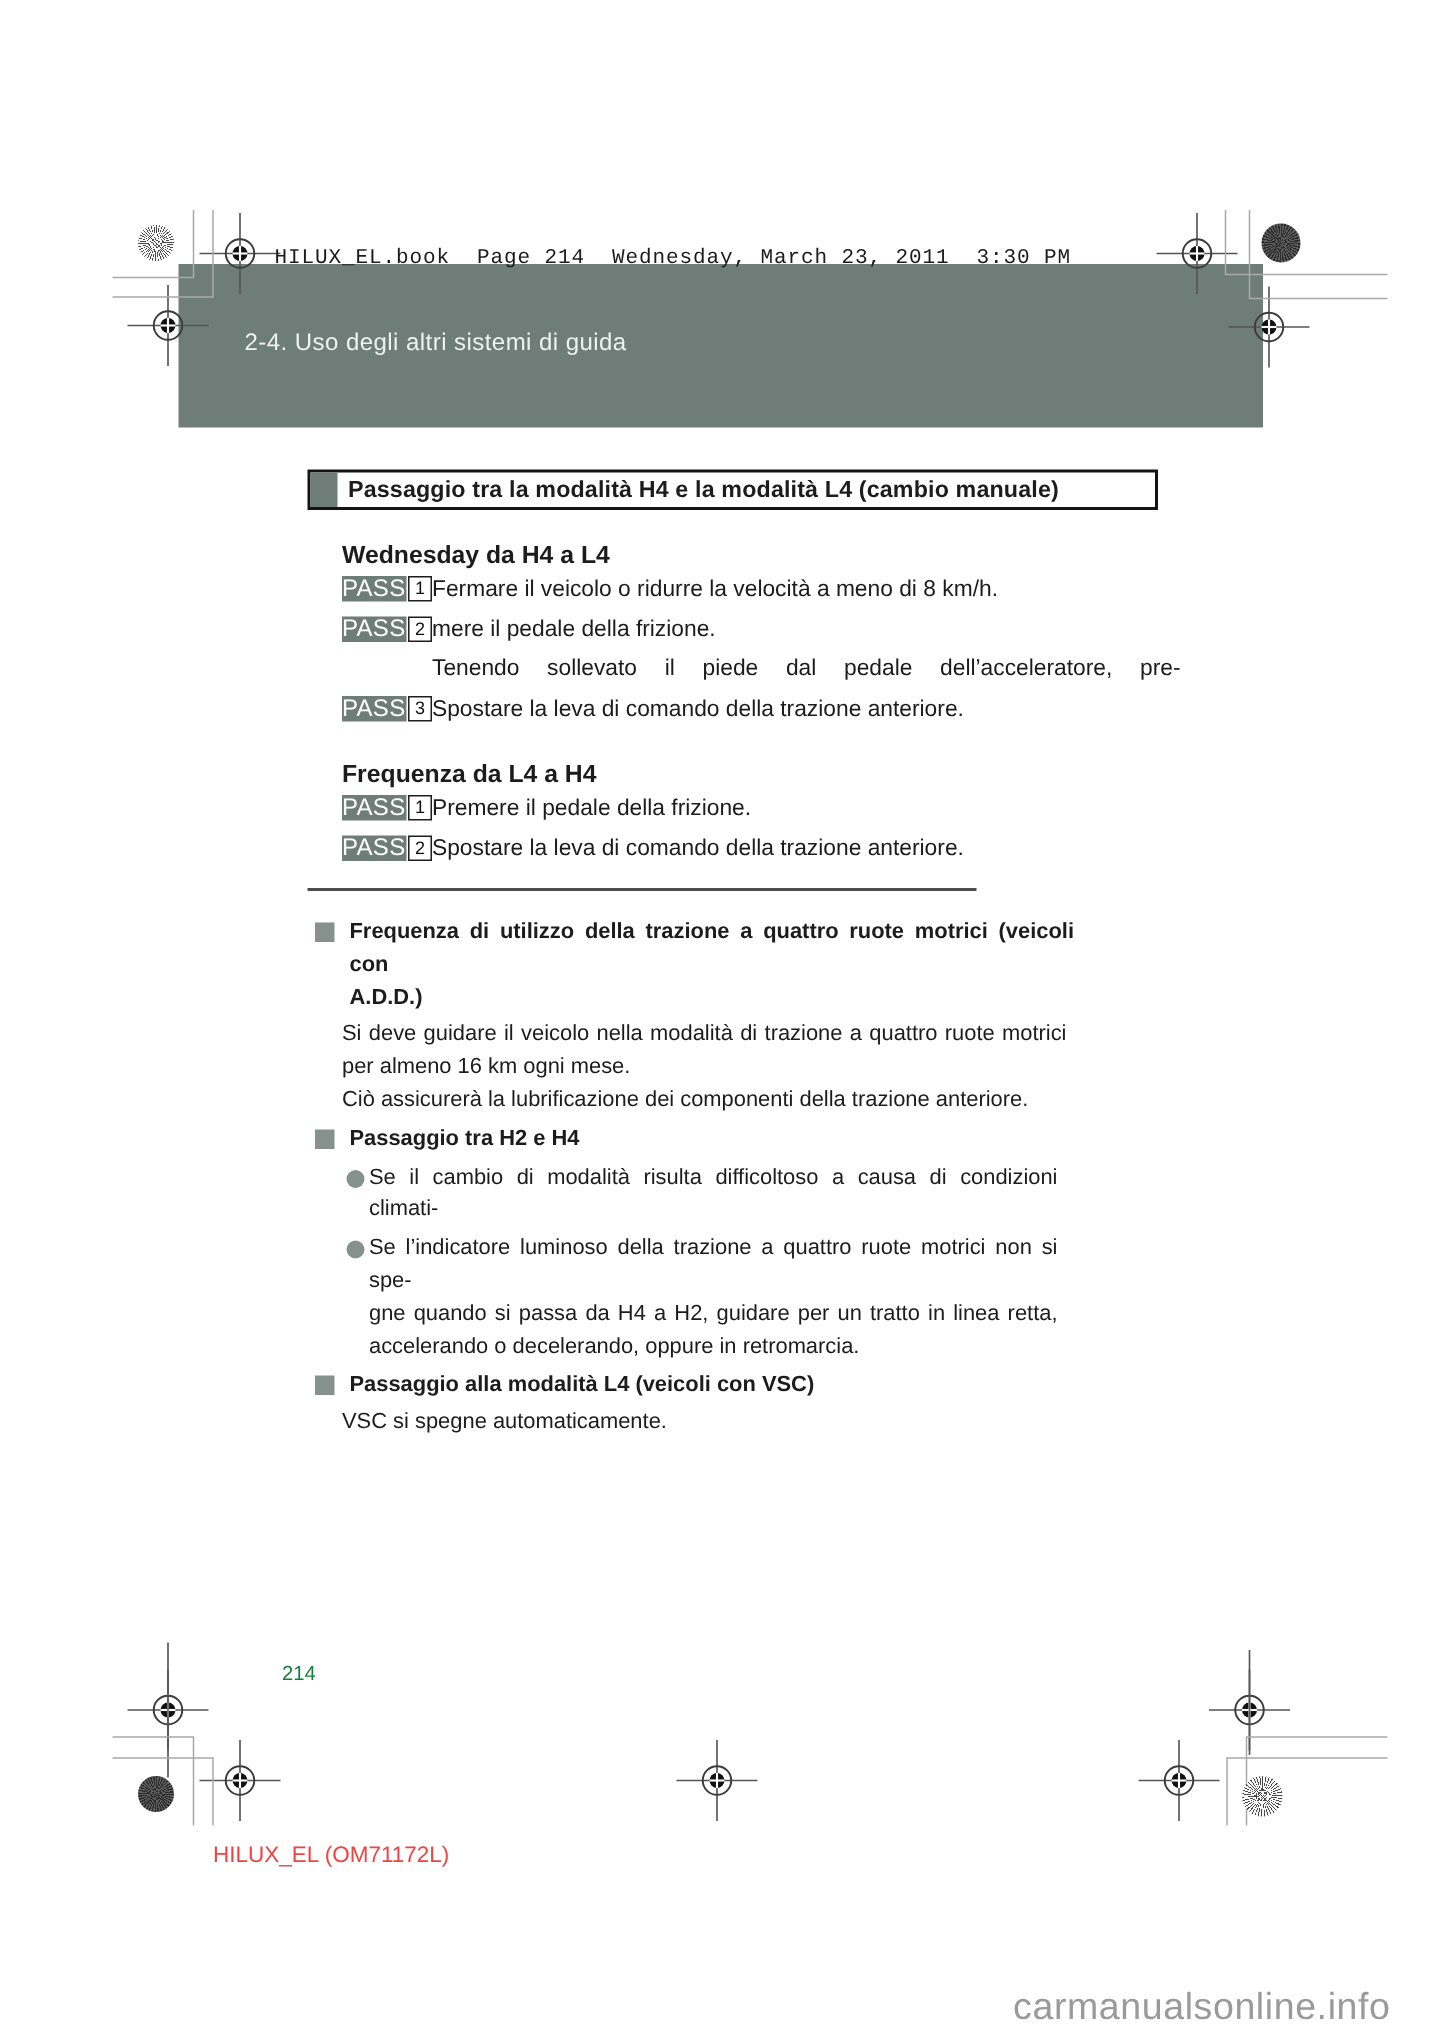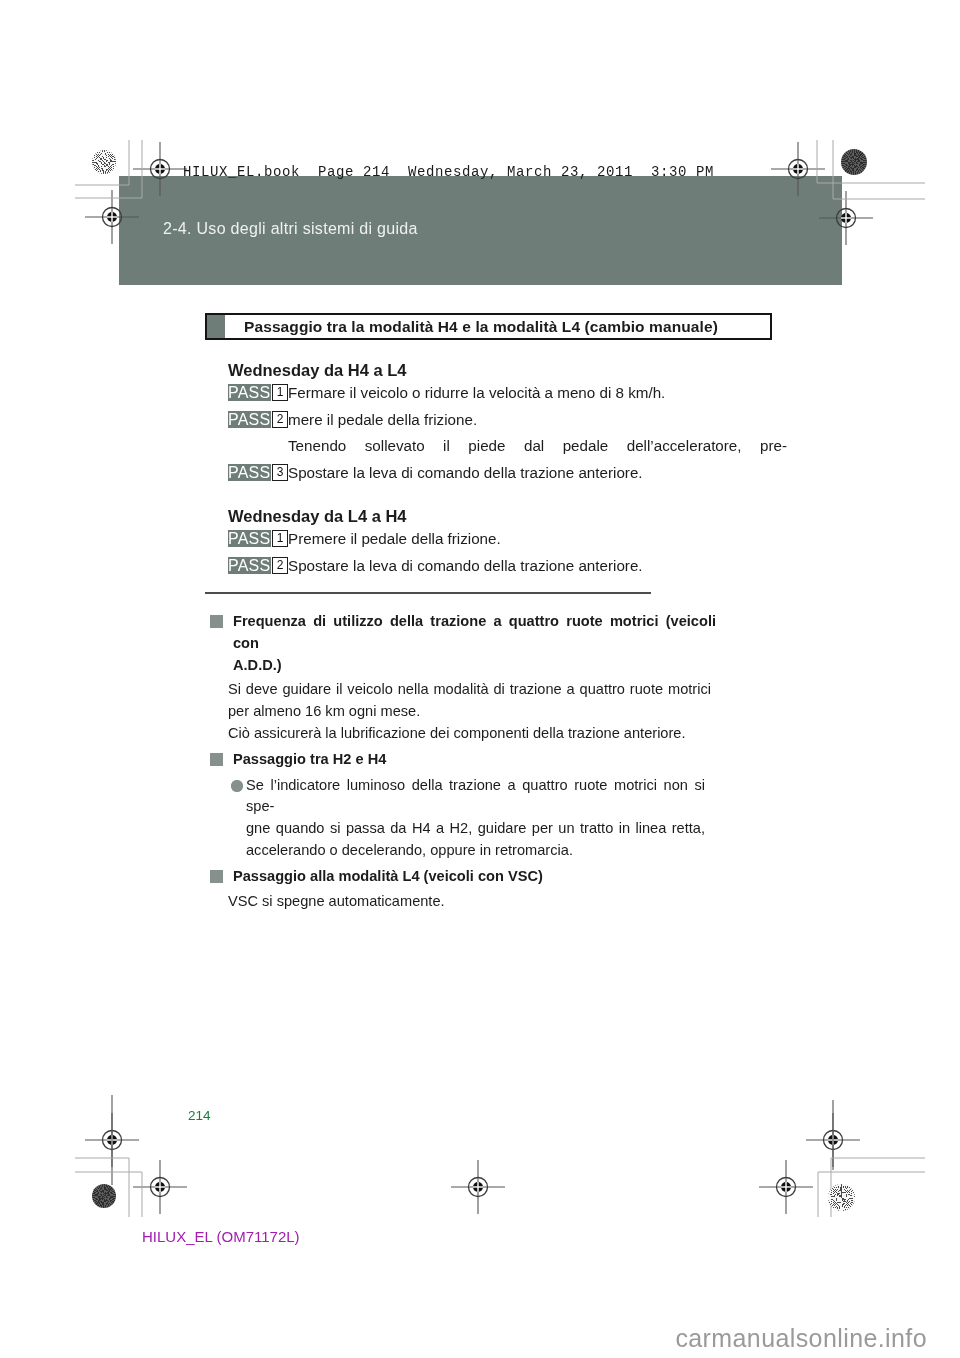--- a/index.html
+++ b/index.html
@@ -21,21 +21,21 @@
   
   .book-header{position:absolute;left:183px;top:164px;z-index:5;white-space:pre;
         font-family:"Liberation Mono",monospace;font-size:14px;letter-spacing:0.6px;color:#1b1b1b;}
   
   .section-bar{position:absolute;left:119px;top:176px;width:723px;height:109px;
         background:var(--accent,#6f7d79);z-index:1;}
   .section-bar-title{position:absolute;left:44px;top:44px;font-size:16px;letter-spacing:0.3px;color:#eef1ef;}
   
   .content{position:absolute;left:205px;top:313px;width:582px;z-index:2;}
   .title-box{display:flex;align-items:stretch;box-sizing:border-box;width:567px;height:27px;
-        border:2px solid #141414;background:#fff;gap:12px;}
+        border:2px solid #141414;background:#fff;}
   .title-box-square{width:18px;background:var(--accent,#6f7d79);flex:0 0 18px;}
   .title-box-text{display:flex;align-items:center;margin-left:7px;font-weight:bold;
         font-size:15.5px;white-space:nowrap;letter-spacing:0.1px;}
   .proc-heading{margin:20px 0 0 23px;font-weight:bold;font-size:16.5px;line-height:20px;}
   .step{position:relative;margin-left:23px;padding-left:60px;line-height:26.5px;font-size:15.2px;}
   .step-lines{width:499px;}
   .badge{position:absolute;left:0;top:4px;display:inline-flex;align-items:stretch;height:17px;}
   .badge-label{background:var(--accent,#6f7d79);color:#fff;font-size:16px;line-height:17px;
         width:43px;text-align:center;letter-spacing:0.2px;}
   .badge-num{box-sizing:border-box;width:16px;border:1.5px solid #1d1d1d;background:#fff;
@@ -48,21 +48,21 @@
   .note-heading-lines{width:483px;}
   .sq{position:absolute;left:0;top:4px;width:13px;height:13px;background:var(--bullet,#86918e);}
   .note-par{margin-left:23px;width:483px;}
   .note-par.first{margin-top:3px;}
   .note-bullet{position:relative;margin-top:4px;margin-left:27px;padding-left:14px;}
   .bullet-lines{width:459px;}
   .dot{position:absolute;left:-1px;top:5px;width:12px;height:12px;border-radius:50%;
         background:var(--bullet,#86918e);}
   
   .page-number{position:absolute;left:188px;top:1108px;font-size:13.5px;color:#15803d;z-index:2;}
-  .doc-code{position:absolute;left:142px;top:1228px;font-size:15px;color:#a21caf;z-index:2;}
+  .doc-code{position:absolute;left:142px;top:1228px;font-size:15px;color:#ef4444;z-index:2;}
   .watermark{position:absolute;right:33px;top:1324px;font-size:25px;color:var(--wm,#9a9a9a);
         letter-spacing:0.4px;z-index:5;}
 </style>
 </head>
 <body>
 
 <div class="page">
 
   <svg class="marks" width="960" height="1358">
     <defs>
@@ -139,21 +139,21 @@
         </div>
         <div class="step">
           <span class="badge">
             <span class="badge-label">PASSO</span>
             <span class="badge-num">3</span>
           </span>
           <div class="step-lines">
             <div class="line">Spostare la leva di comando della trazione anteriore.</div>
           </div>
         </div>
-        <div class="proc-heading">Wednesday da L4 a H4</div>
+        <div class="proc-heading">Frequenza da L4 a H4</div>
         <div class="step">
           <span class="badge">
             <span class="badge-label">PASSO</span>
             <span class="badge-num">1</span>
           </span>
           <div class="step-lines">
             <div class="line">Premere il pedale della frizione.</div>
           </div>
         </div>
         <div class="step">
@@ -186,20 +186,21 @@
         </div>
         <div class="note-heading">
           <span class="sq"></span>
           <div class="note-heading-lines">
             <div class="line">Passaggio tra H2 e H4</div>
           </div>
         </div>
         <div class="note-bullet">
           <span class="dot"></span>
           <div class="bullet-lines">
+            <div class="line jl">Se il cambio di modalità risulta difficoltoso a causa di condizioni climati-</div>
           </div>
         </div>
         <div class="note-bullet">
           <span class="dot"></span>
           <div class="bullet-lines">
             <div class="line jl">Se l’indicatore luminoso della trazione a quattro ruote motrici non si spe-</div>
             <div class="line jl">gne quando si passa da H4 a H2, guidare per un tratto in linea retta,</div>
             <div class="line">accelerando o decelerando, oppure in retromarcia.</div>
           </div>
         </div>

